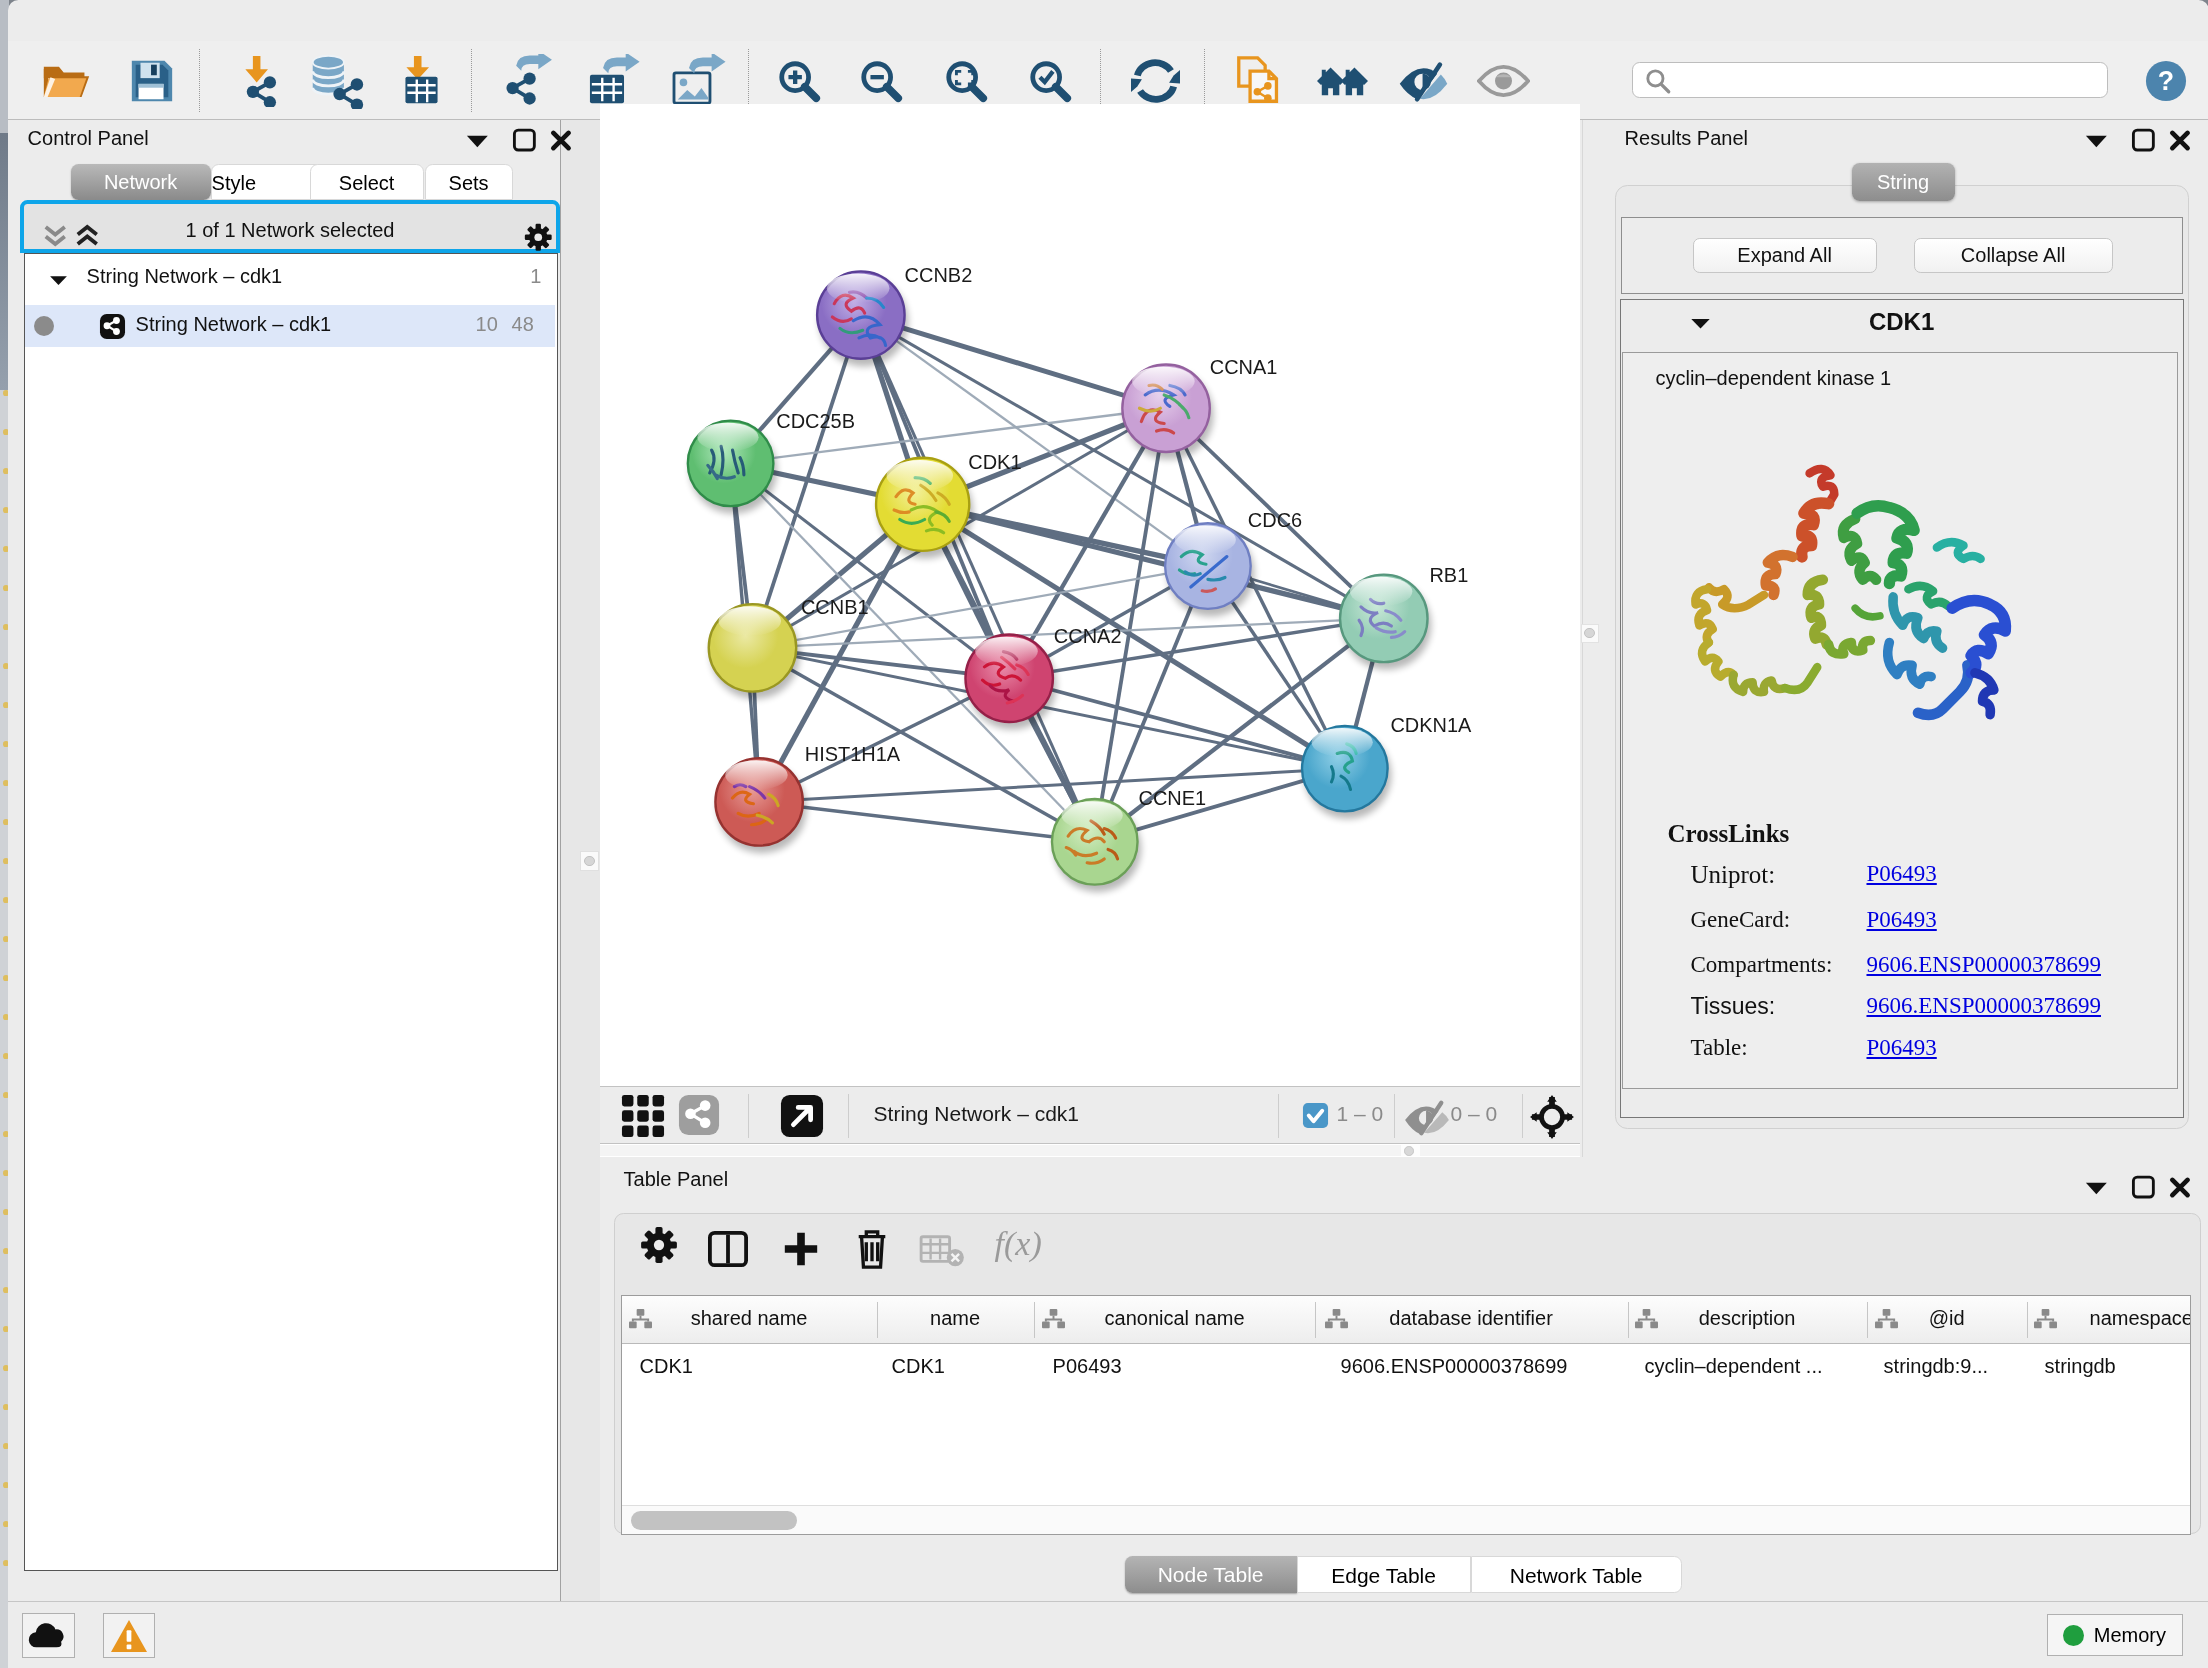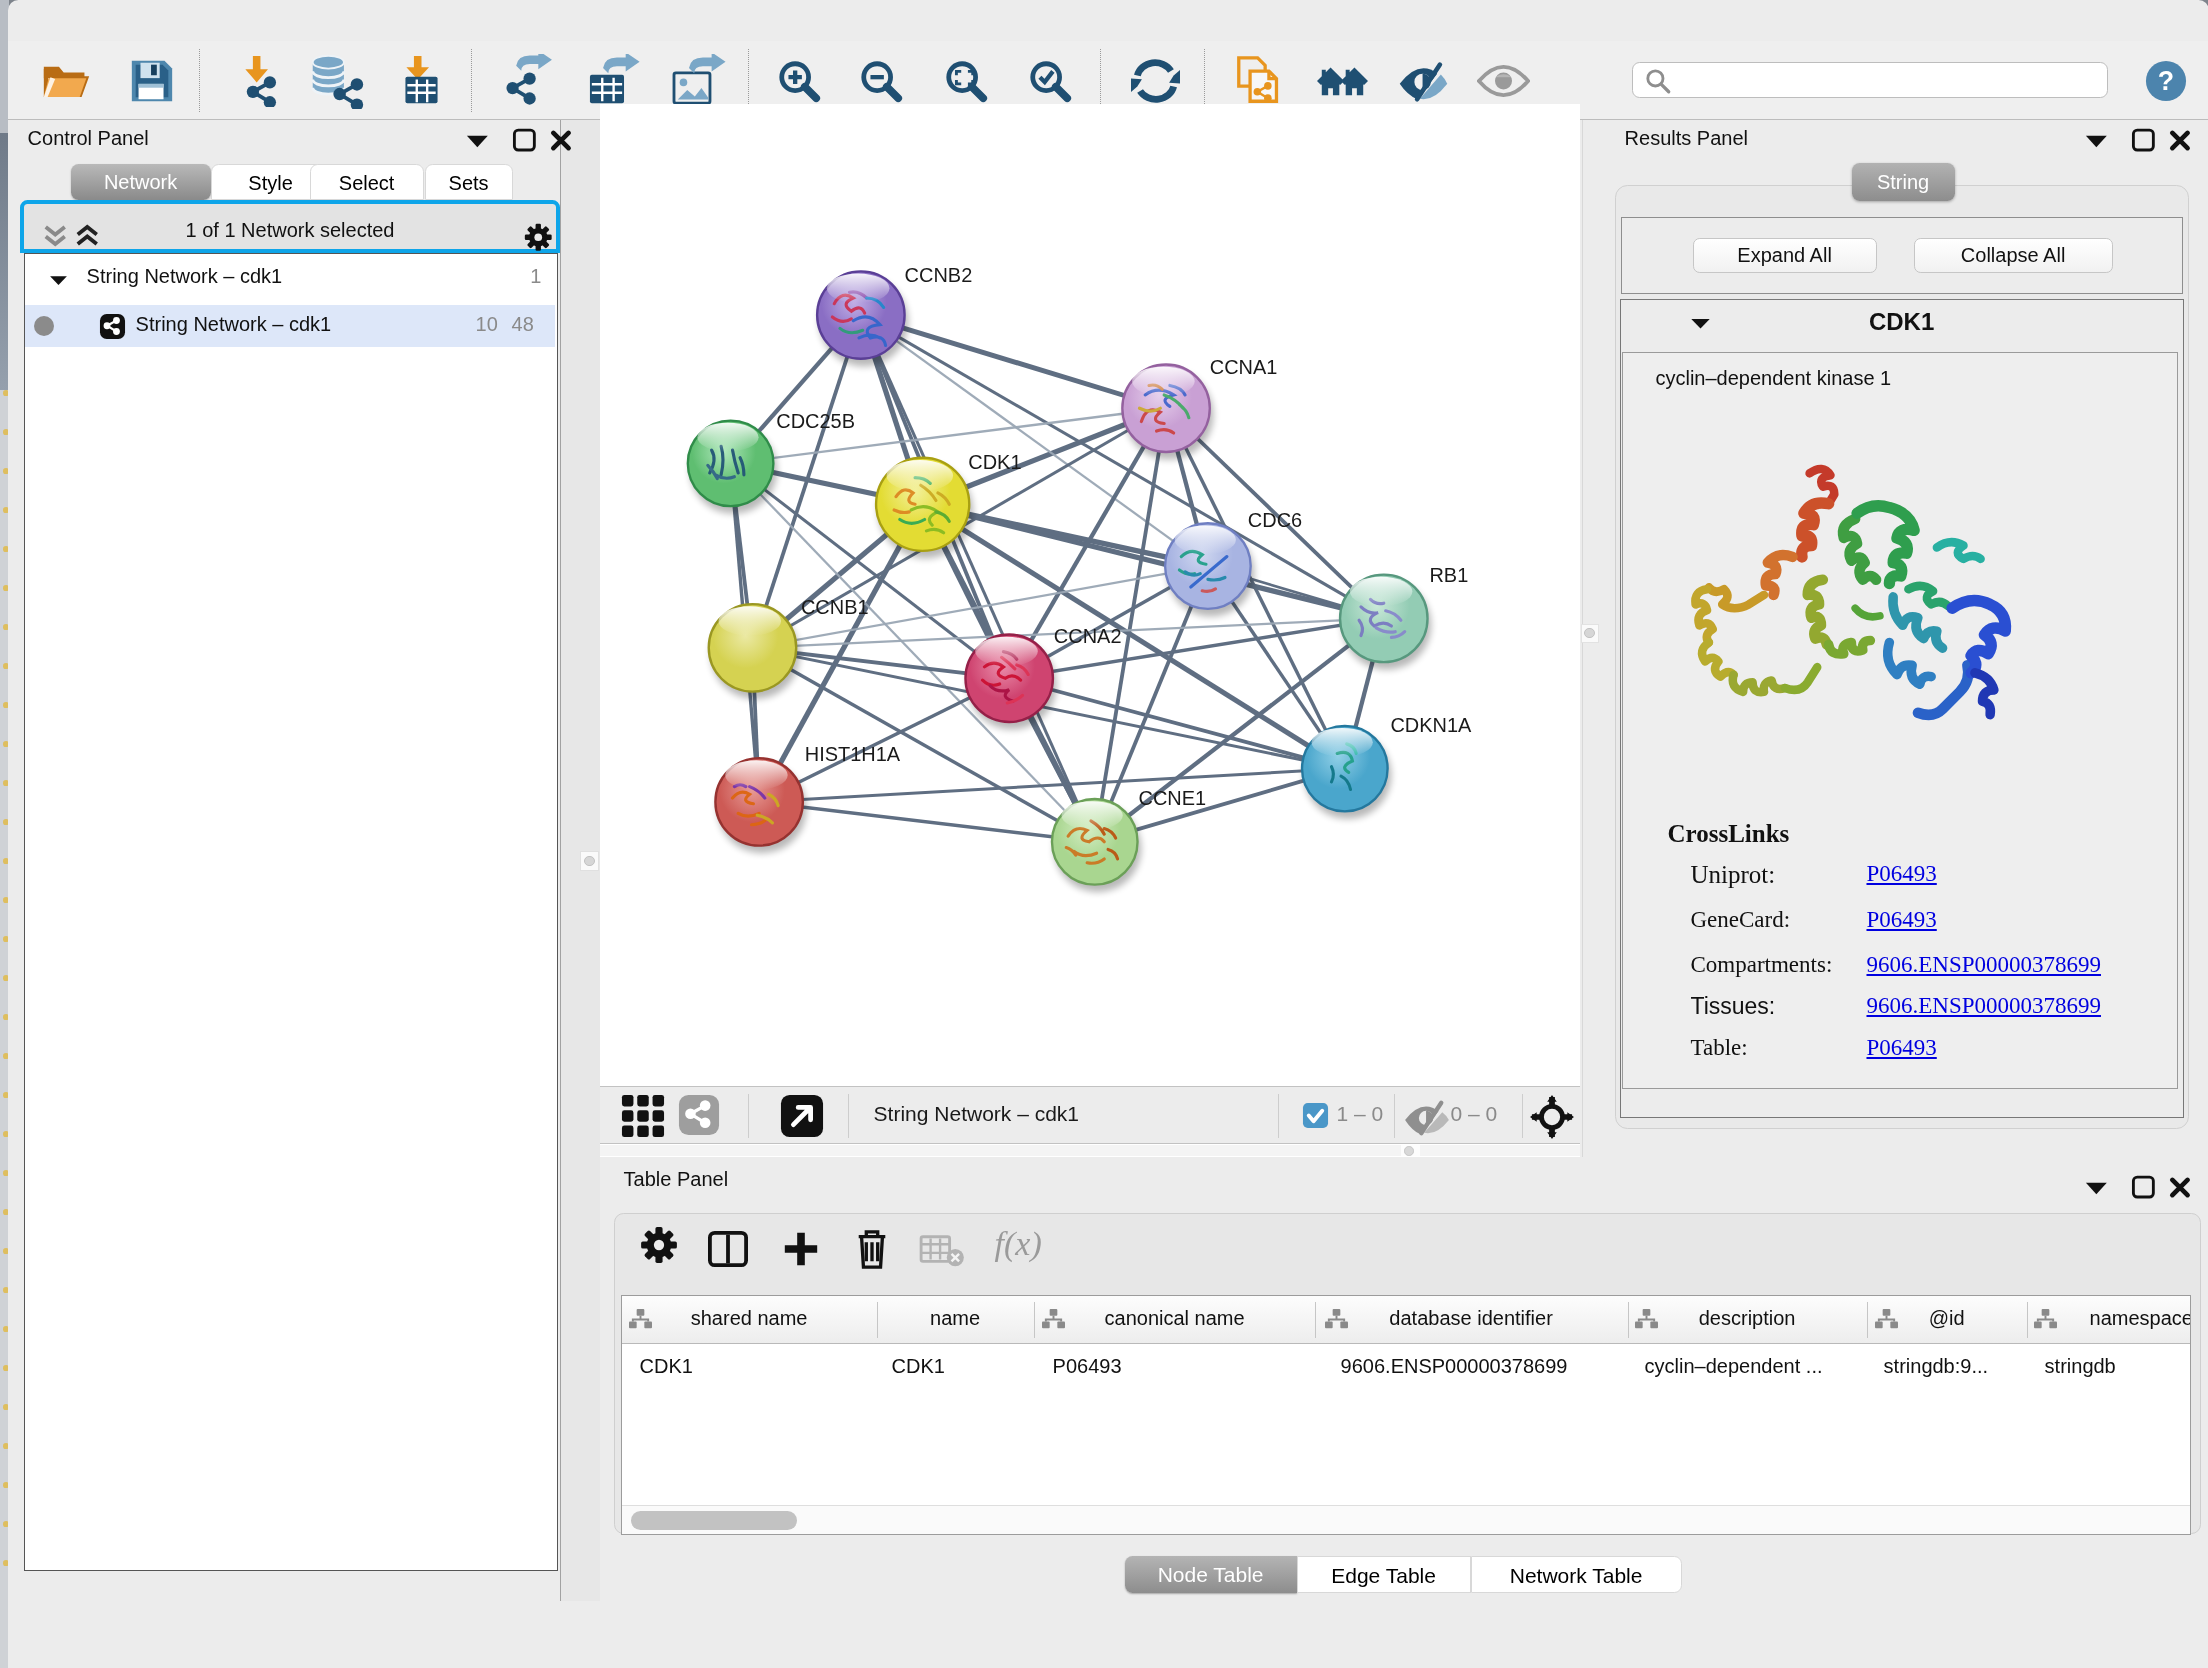--- a/index.html
+++ b/index.html
@@ -232,21 +232,21 @@
     </div>
     <div class="abs" style="left:0;top:120px;width:553px;height:1481px;background:#ececec;border-right:1px solid #a2a2a2">
       <div class="abs" style="left:20px;top:6.7px;font-size:20px;color:#111">Control Panel</div>
       <div style="position:absolute;left:457px;top:7.6px;width:114px;height:25px;z-index:6">
 <svg width="114" height="25" viewBox="0 0 120 26">
 <path d="M2 8 h22 l-11 12 z" fill="#111"></path>
 <rect x="52" y="2" width="21" height="21" rx="4" fill="none" stroke="#111" stroke-width="3"></rect>
 <path d="M93 5 l16 16 M109 5 l-16 16" stroke="#111" stroke-width="5" stroke-linecap="round"></path>
 </svg></div>
       <div class="abs" style="left:63px;top:44px;width:140px;height:36px;border-radius:7.6px;background:linear-gradient(#b9b9b9,#8a8a8a);color:#fff;text-align:center;line-height:36px;font-size:20px;box-shadow:0 1px 1.9px rgba(0,0,0,0.25)">Network</div>
-<div class="abs" style="left:203px;top:44px;width:120px;height:36px;border-radius:7.6px 7.6px 0 0;background:#fff;border:1px solid #d8d8d8;text-align:center;line-height:36px;font-size:20px">Style</div>
+<div class="abs" style="left:203px;top:44px;width:120px;height:36px;border-radius:7.6px 7.6px 0 0;background:#fff;border:1px solid #d8d8d8;line-height:36px;font-size:20px">Style</div>
 <div class="abs" style="left:302px;top:44px;width:114px;height:36px;border-radius:7.6px 7.6px 0 0;background:#fff;border:1px solid #d8d8d8;text-align:center;line-height:36px;font-size:20px">Select</div>
 <div class="abs" style="left:417px;top:44px;width:88px;height:36px;border-radius:7.6px 7.6px 0 0;background:#fff;border:1px solid #d8d8d8;text-align:center;line-height:36px;font-size:20px">Sets</div>
       <div class="abs" style="left:12.4px;top:80px;width:540px;height:53px;background:#e3e3e3;border:4px solid #0ea5e9;border-radius:7.6px 7.6px 0 0">
 <div class="abs" style="left:17px;top:19px"><svg width="28.5" height="27" viewBox="0 0 30 28" style="">
             <g fill="none" stroke="#8a8a8a" stroke-width="4">
               <path d="M5 4 l10 8 10 -8"></path>
               <path d="M5 14 l10 8 10 -8"></path>
             </g>
           </svg></div>
 <div class="abs" style="left:49px;top:19px"><svg width="28.5" height="27" viewBox="0 0 30 28" style="">
@@ -771,13 +771,31 @@
  <div class="abs" style="left:9.5px;top:4.8px;width:166px;height:19px;border-radius:9.5px;background:#c2c2c2"></div>
 </div>
       </div>
       <div class="abs" style="left:525px;top:399px;width:172px;height:37px;border-radius:7.6px 0 0 7.6px;background:linear-gradient(#b4b4b4,#8d8d8d);color:#fff;text-align:center;line-height:37px;font-size:21px;box-shadow:0 1px 1.9px rgba(0,0,0,0.3)">Node Table</div>
 <div class="abs" style="left:697px;top:399px;width:174px;height:37px;background:#fff;border:1px solid #d8d8d8;text-align:center;line-height:37px;font-size:21px">Edge Table</div>
 <div class="abs" style="left:871px;top:399px;width:211px;height:37px;border-radius:0 7.6px 7.6px 0;background:#fff;border:1px solid #d8d8d8;text-align:center;line-height:37px;font-size:21px">Network Table</div>
     </div>
     <div class="abs" style="left:1573px;top:624px;width:18px;height:19px;background:#fafafa;border:1px solid #e2e2e2;z-index:4">
 <div style="position:absolute;left:2.9px;top:2.9px;width:10.5px;height:10.5px;border-radius:50%;background:#d6d6d6;border:1px solid #c2c2c2"></div>
     </div>
+    <div class="abs" style="left:0;top:1601px;width:2201px;height:68px;background:#ececec;border-top:1px solid #c6c6c6">
+<div class="abs" style="left:14.3px;top:11.4px;width:53px;height:45px;background:#f2f2f2;border:1px solid #b0b0b0;display:flex;align-items:center;justify-content:center">
+        <svg width="42" height="30" viewBox="0 0 44 32" style="">
+          <path d="M10 28 a8 8 0 0 1 -1 -16 a11 11 0 0 1 21 -3 a7.5 7.5 0 0 1 6 13 q2 6 -5 6 z" fill="#111"></path>
+        </svg>
+      </div>
+<div class="abs" style="left:95px;top:11.4px;width:52px;height:45px;background:#f2f2f2;border:1px solid #b0b0b0;display:flex;align-items:center;justify-content:center">
+        <svg width="40" height="36" viewBox="0 0 42 38" style="">
+          <path d="M21 2 L40 36 H2 z" fill="#e8951e"></path>
+<rect x="18.5" y="13" width="5" height="12" rx="1" fill="#fff"></rect>
+          <rect x="18.5" y="28" width="5" height="5" rx="1" fill="#fff"></rect>
+        </svg>
+      </div>
+<div class="abs" style="left:2039px;top:12.4px;width:136px;height:42px;background:#f5f5f5;border:1px solid #b0b0b0;display:flex;align-items:center;justify-content:center;gap:9.5px">
+<div style="width:21px;height:21px;border-radius:50%;background:#1f9e3e"></div>
+        <span style="font-size:20px">Memory</span>
+      </div>
+</div>
   </div>
 
 </body></html>

